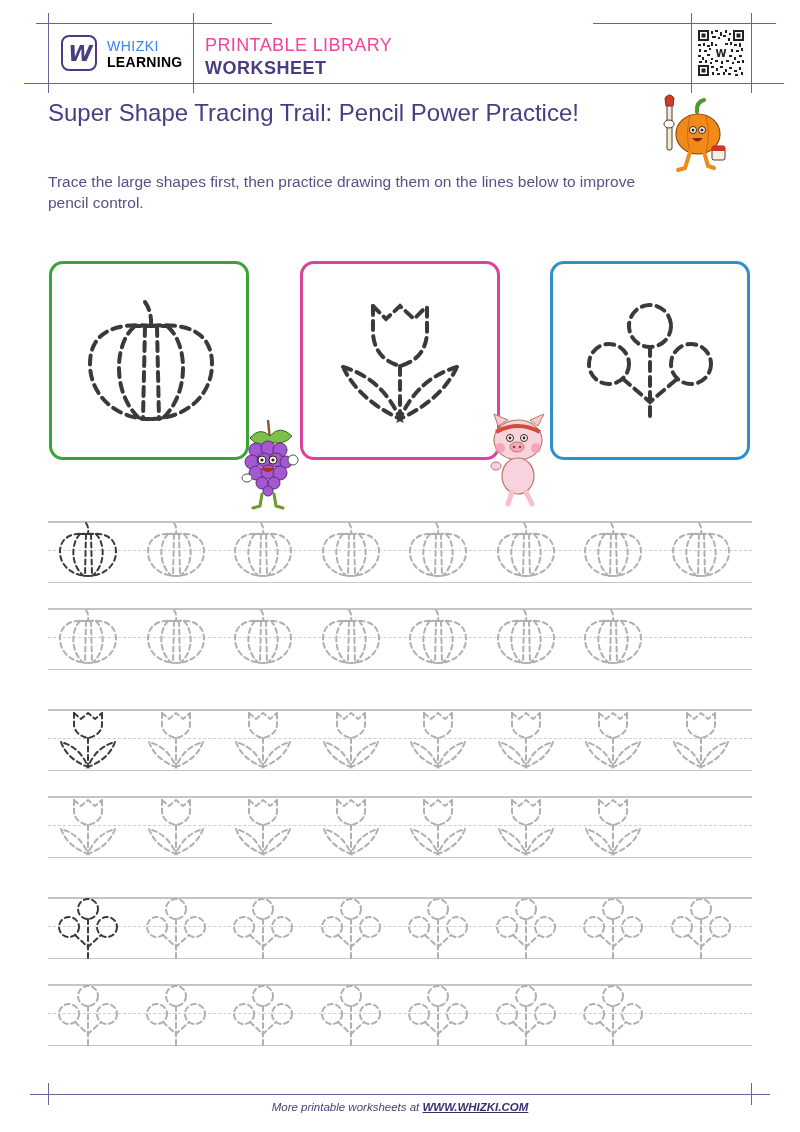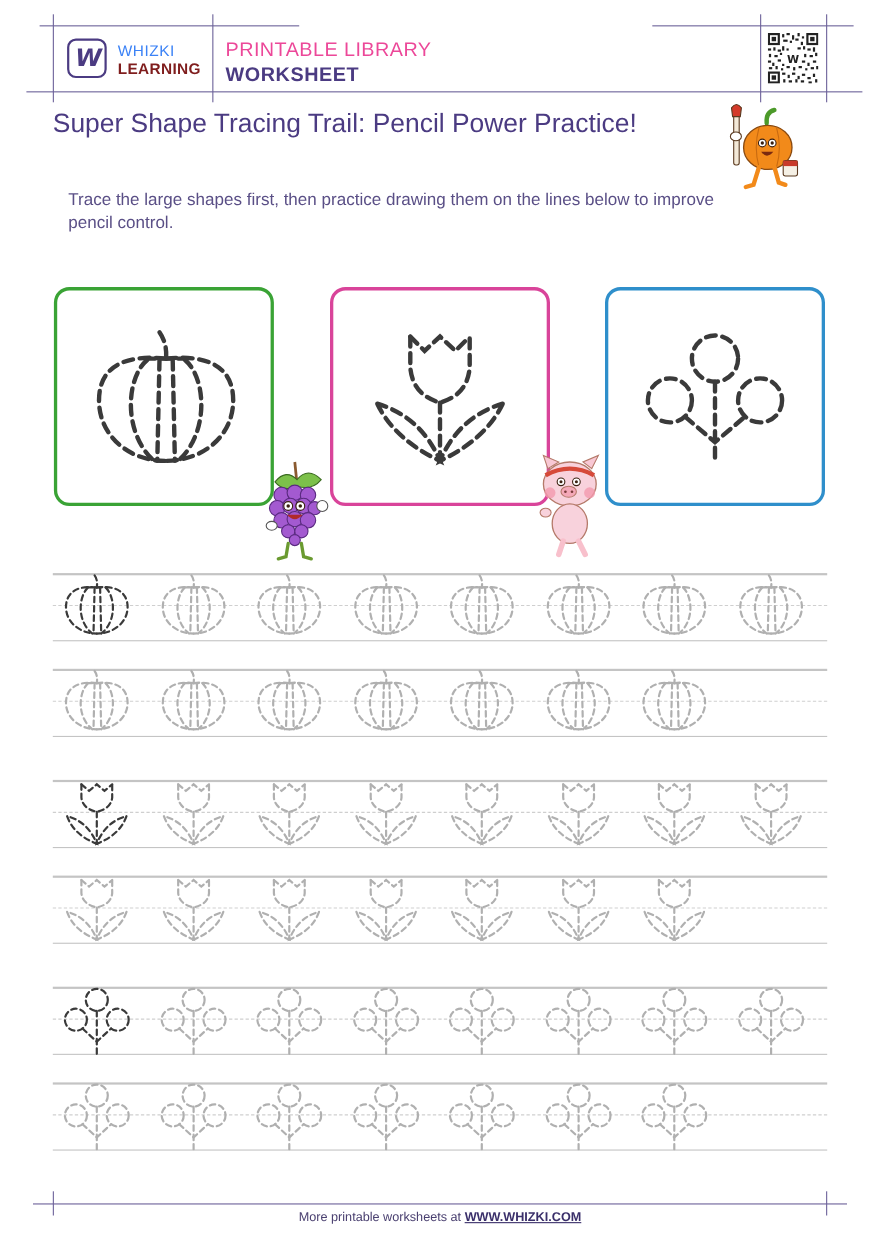--- a/index.html
+++ b/index.html
@@ -4,41 +4,41 @@
 <style>
   * { margin:0; padding:0; box-sizing:border-box; }
   html, body { width:800px; height:1132px; background:#ffffff; overflow:hidden; }
   body { position:relative; font-family:"Liberation Sans", sans-serif; color:#4a3a7a; }
   .hline { position:absolute; height:1px; background:#6c6199; }
   .vline { position:absolute; width:1px; background:#6c6199; }
 
   .logo-box { position:absolute; left:61px; top:35px; width:36px; height:36px; border:2.5px solid #4b3b82; border-radius:8px; display:flex; align-items:center; justify-content:center; }
   .logo-w { font-family:"DejaVu Sans", sans-serif; font-weight:bold; font-style:italic; font-size:22px; color:#4b3b82; letter-spacing:-3px; }
   .brand1 { position:absolute; left:107px; top:38px; font-size:14px; color:#3b82f6; letter-spacing:0.5px; }
-  .brand2 { position:absolute; left:107px; top:54px; font-size:14px; font-weight:bold; color:#7f1d1d; letter-spacing:0.3px; }
+  .brand2 { position:absolute; left:107px; top:54px; font-size:14px; font-weight:bold; color:#000000; letter-spacing:0.3px; }
   .lib1 { position:absolute; left:205px; top:35px; font-size:18px; color:#ec4899; letter-spacing:0.4px; }
   .lib2 { position:absolute; left:205px; top:58px; font-size:18px; font-weight:bold; color:#4b3b82; letter-spacing:0.5px; }
 
   .qr { position:absolute; left:698px; top:30px; width:46px; height:46px; }
 
   .title { position:absolute; left:48px; top:96px; width:560px; font-size:24px; font-weight:normal; color:#4b3b82; line-height:33px; }
-  .subtitle { position:absolute; left:48px; top:171px; width:600px; font-size:15.5px; color:#5a4f86; line-height:21px;margin-left:14px; }
+  .subtitle { position:absolute; left:48px; top:171px; width:600px; font-size:15.5px; color:#5a4f86; line-height:21px; }
 
   .shape-card { position:absolute; top:261px; width:200px; height:199px; border:3px solid; border-radius:14px; background:#fff; }
   .shape-card svg { position:absolute; left:0; top:0; }
 
   .mascot { position:absolute; }
 
   .practice-row { position:absolute; left:48px; width:704px; height:62px; }
   .practice-row .top { position:absolute; left:0; right:0; top:0; height:1.5px; background:#c4c4c4; }
   .practice-row .bot { position:absolute; left:0; right:0; bottom:0; height:1.5px; background:#c4c4c4; }
   .practice-row .mid { position:absolute; left:0; right:0; top:29px; height:0; border-top:1.5px dashed #cfcfcf; }
   .practice-row svg { position:absolute; top:0; }
 
-  .footer-text { position:absolute; left:0; width:800px; top:1101px; text-align:center; font-size:11.5px; color:#4a4070; }
+  .footer-text { position:absolute; left:0; width:800px; top:1101px; text-align:center; font-size:11.5px; color:#4a4070;font-style:italic; }
   .footer-link { font-weight:bold; text-decoration:underline; color:#3a2f6a; }
 </style>
 </head>
 <body>
 
 <div class="hline" style="left:36px; top:23px; width:236px;"></div>
 <div class="hline" style="left:593px; top:23px; width:183px;"></div>
 <div class="hline" style="left:24px; top:83px; width:760px;"></div>
 <div class="vline" style="left:48px; top:13px; height:80px;"></div>
 <div class="vline" style="left:193px; top:13px; height:80px;"></div>

